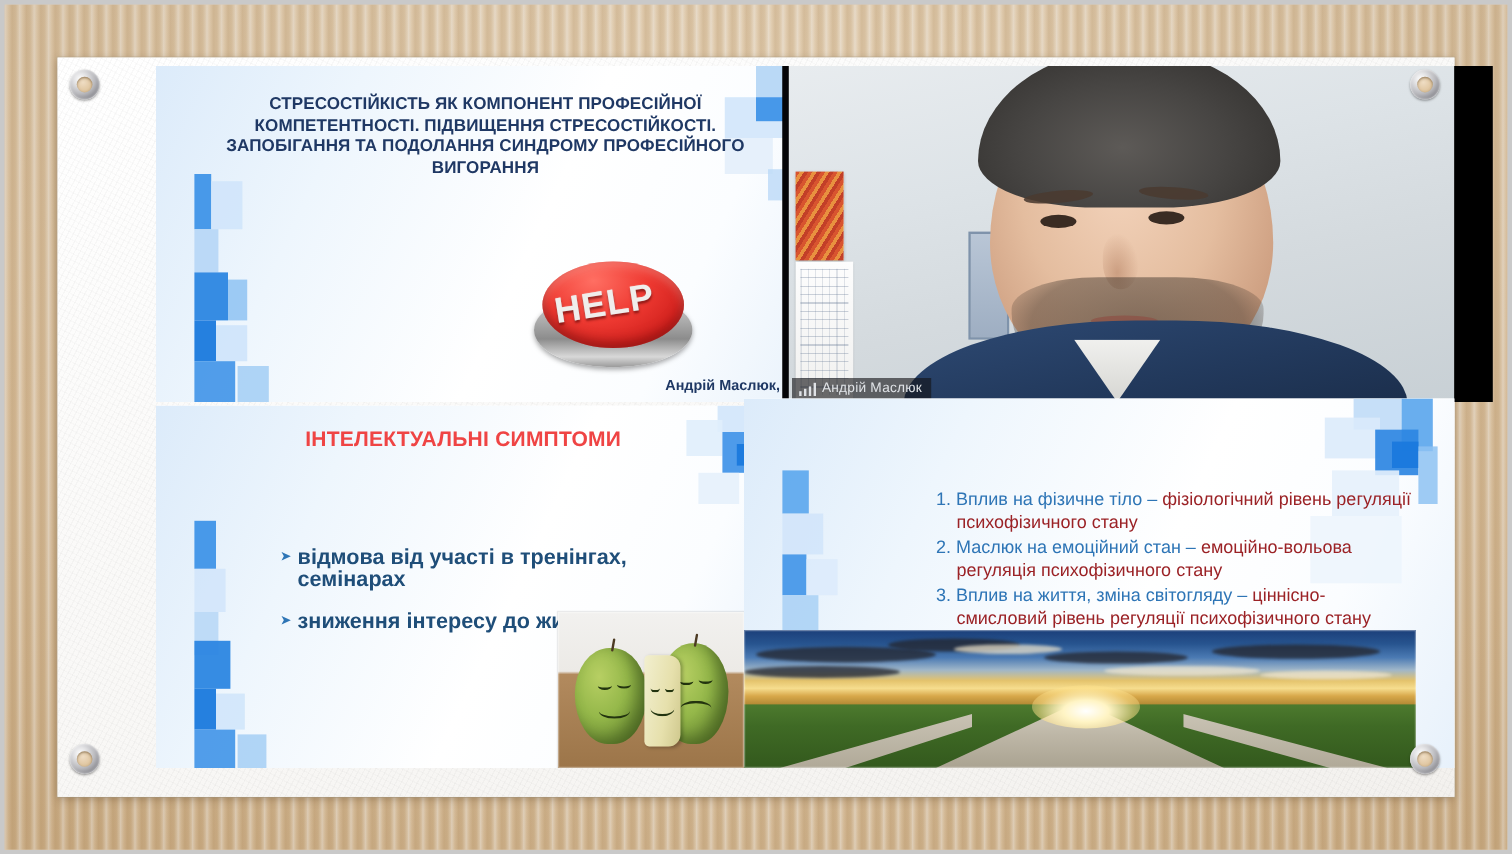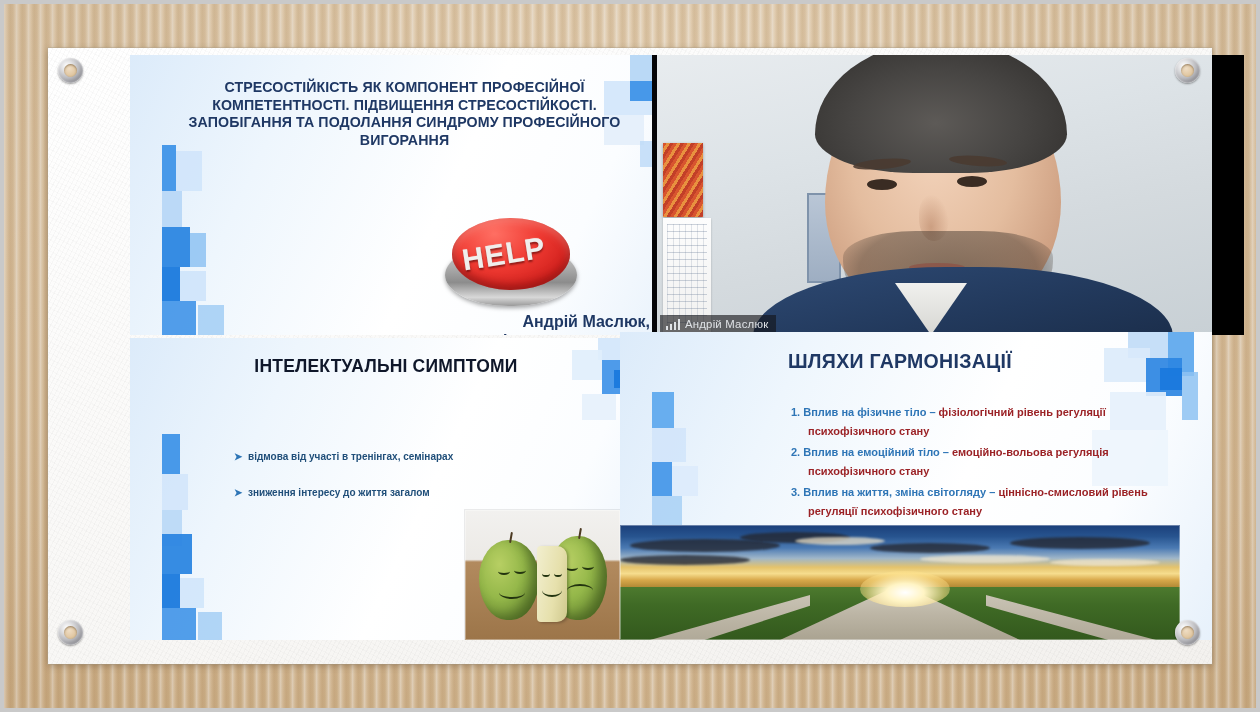--- a/index.html
+++ b/index.html
@@ -136,21 +136,21 @@
     letter-spacing: 1px;
     transform: rotate(-9deg);
     text-shadow: 0 2px 2px rgba(90,8,8,0.65), 0 0 1px rgba(255,255,255,0.6);
   }
   .author-block {
     position:absolute;
     left: 230px; top: 257px; width: 290px;
     text-align:right;
     color:#1f3864;
     font-weight:bold;
-    font-size: 16px;
+    font-size: 12px;
     line-height: 19px;
   }
 
   
   #slide-video {
     left: 652px; top: 55px; width: 560px; height: 280px;
     background:#000;
     text-decoration:underline;
   }
   .vid-letterbox-l { position:absolute; left:0; top:0; width:5px; height:280px; background:#050508; z-index:3;}
@@ -256,26 +256,26 @@
   .signal-icon i { display:block; width:2.3px; background:#dfe2e6; }
   .signal-icon i:nth-child(1){ height:4px; }
   .signal-icon i:nth-child(2){ height:6px; }
   .signal-icon i:nth-child(3){ height:8px; }
   .signal-icon i:nth-child(4){ height:11px; }
 
   
   #slide-symptoms { left: 130px; top: 338px; width: 490px; height: 302px; }
   #slide-symptoms .s-title {
     position:absolute; left: 56px; top: 16px; width: 400px;
-    text-align:center; color:#0f172a; font-weight:bold;
+    text-align:center; color:#ef4444; font-weight:bold;
     font-size: 17.5px; line-height: 25px; letter-spacing:0.2px;
   }
   #slide-symptoms .bullets {
     position:absolute; left: 64px; top: 100px; width: 370px;
-    color:#1f4e79; font-weight:bold; font-size: 10px; line-height: 17.5px;
+    color:#1f4e79; font-weight:bold; font-size: 18px; line-height: 17.5px;
   }
   #slide-symptoms .bullets li { list-style:none; margin: 0 0 18px 0; position:relative; padding-left: 14px; }
   #slide-symptoms .bullets li::before {
     content:"\27A4";
     position:absolute; left:0; top:0;
     color:#2e75b6; font-size: 10px;
   }
   #apples-photo {
     position:absolute; left: 335px; top: 172px; width: 155px; height: 130px;
     overflow:hidden;
@@ -304,22 +304,22 @@
   .mask-face { position:absolute; left:5px; top:24px; width:22px; height:30px; }
 
   
   #slide-ways { left: 620px; top: 332px; width: 560px; height: 308px; }
   #slide-ways .w-title {
     position:absolute; left: 70px; top: 18px; width: 420px;
     text-align:center; color:#1f3864; font-weight:bold;
     font-size: 19.5px; letter-spacing: 0.3px;
   }
   #slide-ways .w-list {
-    position:absolute; left: 131px; top: 60px; width: 400px;
-    font-weight:bold; font-size: 11px; line-height: 19px;
+    position:absolute; left: 120px; top: 60px; width: 400px;
+    font-weight:normal; font-size: 15px; line-height: 19px;
   }
   #slide-ways .w-list li { list-style:none; margin:0 0 2px 0; position:relative; padding-left: 17px; text-indent: -17px; }
   #slide-ways .w-list .num { color:#2e75b6; }
   #slide-ways .w-list .a { color:#2e75b6; }
   #slide-ways .w-list .b { color:#9b2226; }
   #sunset-photo {
     position:absolute; left: 0px; top: 193px; width: 560px; height: 115px;
     overflow:hidden;
   }
   .sky {
@@ -517,30 +517,29 @@
       <div class="sq" style="left:440px;top:98px;width:76px;height:56px;background:#ecf4fd;opacity:.85"></div>
     </div>
     <div class="mosaic">
       <div class="sq" style="left:0px;top:60px;width:22px;height:36px;background:#5aa6ed;opacity:.9"></div>
       <div class="sq" style="left:0px;top:96px;width:34px;height:34px;background:#cfe4fa;opacity:.8"></div>
       <div class="sq" style="left:0px;top:130px;width:20px;height:34px;background:#3f93e8;opacity:.9"></div>
       <div class="sq" style="left:20px;top:134px;width:26px;height:30px;background:#dbeafb;opacity:.8"></div>
       <div class="sq" style="left:0px;top:164px;width:30px;height:30px;background:#a8d0f5;opacity:.85"></div>
     </div>
 
-    <div class="w-title">ШЛЯХИ ГАРМОНІЗАЦІЇ</div>
 
     <ul class="w-list">
       <li>
         <span class="num">1.</span>
         <span class="a">Вплив на фізичне тіло – </span><span class="b">фізіологічний рівень регуляції психофізичного стану</span>
       </li>
       <li>
         <span class="num">2.</span>
-        <span class="a">Вплив на емоційний тіло – </span><span class="b">емоційно-вольова регуляція психофізичного стану</span>
+        <span class="a">Маслюк на емоційний стан – </span><span class="b">емоційно-вольова регуляція психофізичного стану</span>
       </li>
       <li>
         <span class="num">3.</span>
         <span class="a">Вплив на життя, зміна світогляду – </span><span class="b">ціннісно-смисловий рівень регуляції психофізичного стану</span>
       </li>
     </ul>
 
     <div id="sunset-photo">
       <div class="sky"></div>
       <div class="cloud" style="left:10px;top:14px;width:150px;height:13px;"></div>

